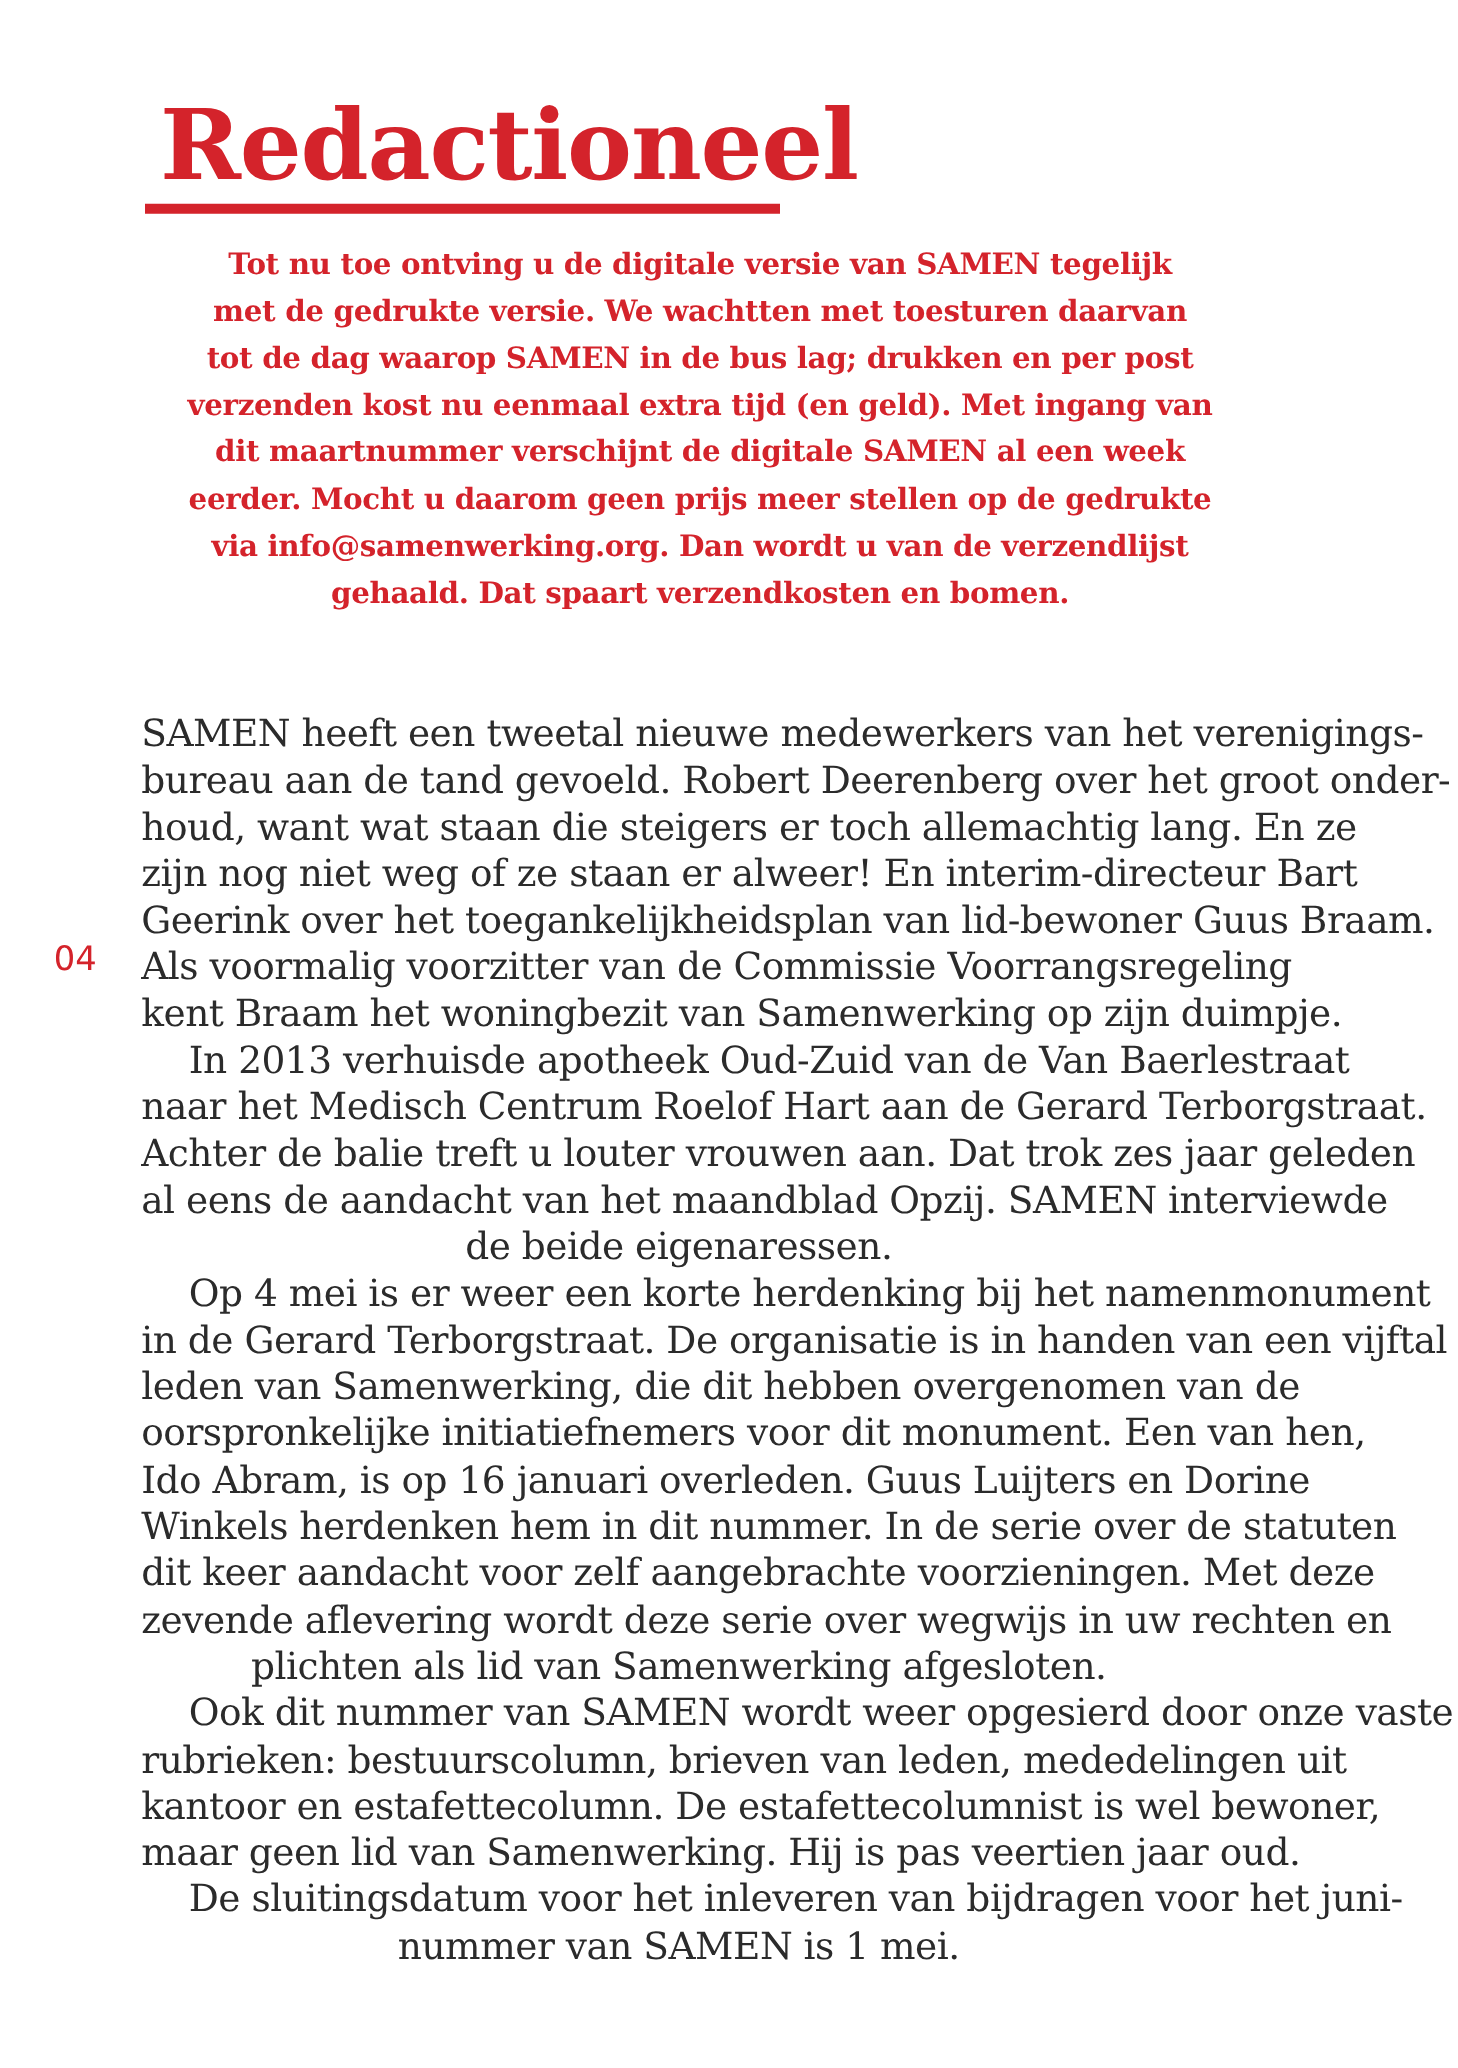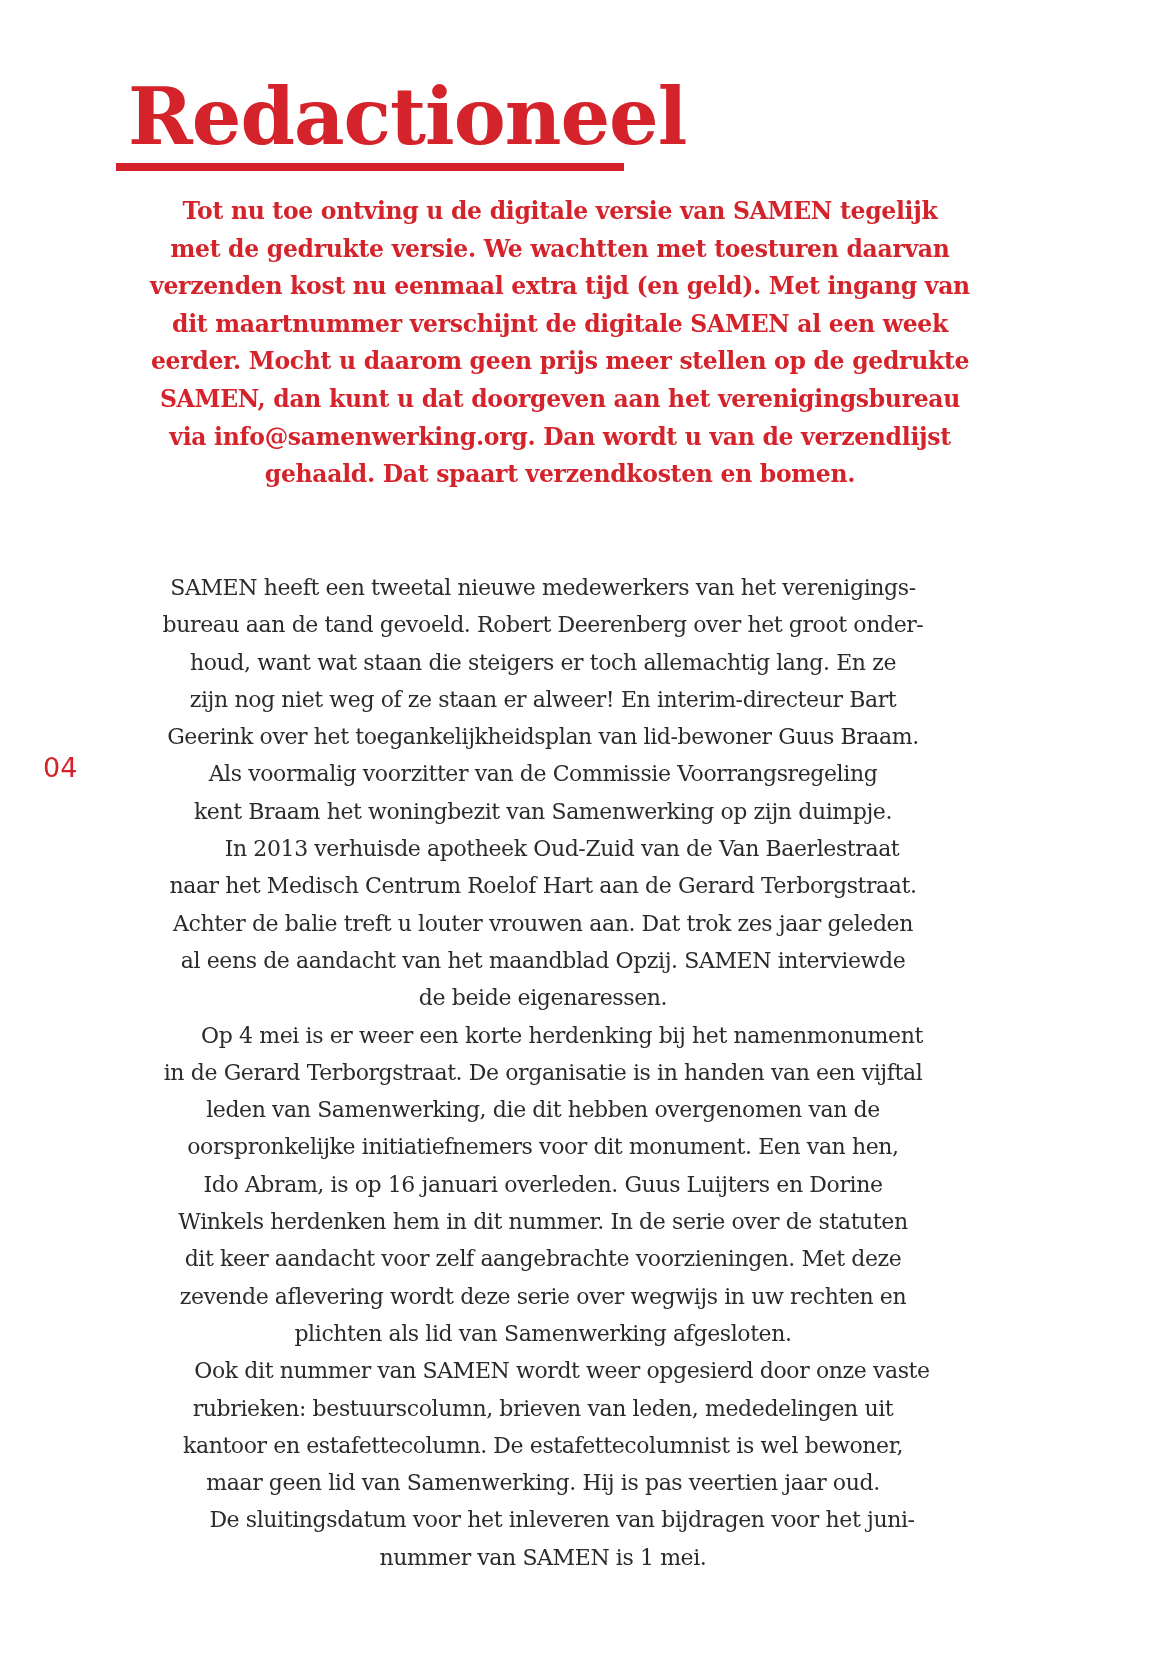--- a/index.html
+++ b/index.html
@@ -15,44 +15,44 @@
     width: 508px; height: 8px; background: #d4232b;
   }
   .intro {
     position: absolute; left: 150px; top: 193px; width: 820px;
     font-family: "DejaVu Serif", serif; font-weight: bold;
     font-size: 23.5px; line-height: 37.6px; color: #d4232b;
     letter-spacing: -0.3px;
   }
   .body {
     position: absolute; left: 113px; top: 569px; width: 860px;
-    font-family: "DejaVu Serif", serif; font-size: 22px;
+    font-family: "DejaVu Serif", serif; font-size: 30px;
     line-height: 37.3px; color: #2b2b2b; letter-spacing: -0.4px;
   }
   .line { display: block; white-space: nowrap; text-align: center; }
   .indent { padding-left: 38px; }
   .page-num {
     position: absolute; left: 43px; top: 752px;
     font-family: "DejaVu Sans", sans-serif; font-size: 27px;
     color: #d4232b;
   }
 </style>
 </head>
 <body>
 
 <h1 class="title">Redactioneel</h1>
 <div class="title-rule"></div>
 
 <div class="intro">
   <span class="line">Tot nu toe ontving u de digitale versie van SAMEN tegelijk</span>
   <span class="line">met de gedrukte versie. We wachtten met toesturen daarvan</span>
+  <span class="line">tot de dag waarop SAMEN in de bus lag; drukken en per post</span>
   <span class="line">verzenden kost nu eenmaal extra tijd (en geld). Met ingang van</span>
   <span class="line">dit maartnummer verschijnt de digitale SAMEN al een week</span>
   <span class="line">eerder. Mocht u daarom geen prijs meer stellen op de gedrukte</span>
-  <span class="line">SAMEN, dan kunt u dat doorgeven aan het verenigingsbureau</span>
   <span class="line">via info@samenwerking.org. Dan wordt u van de verzendlijst</span>
   <span class="line">gehaald. Dat spaart verzendkosten en bomen.</span>
 </div>
 
 <div class="page-num">04</div>
 
 <div class="body">
   <span class="line">SAMEN heeft een tweetal nieuwe medewerkers van het verenigings-</span>
   <span class="line">bureau aan de tand gevoeld. Robert Deerenberg over het groot onder-</span>
   <span class="line">houd, want wat staan die steigers er toch allemachtig lang. En ze</span>

